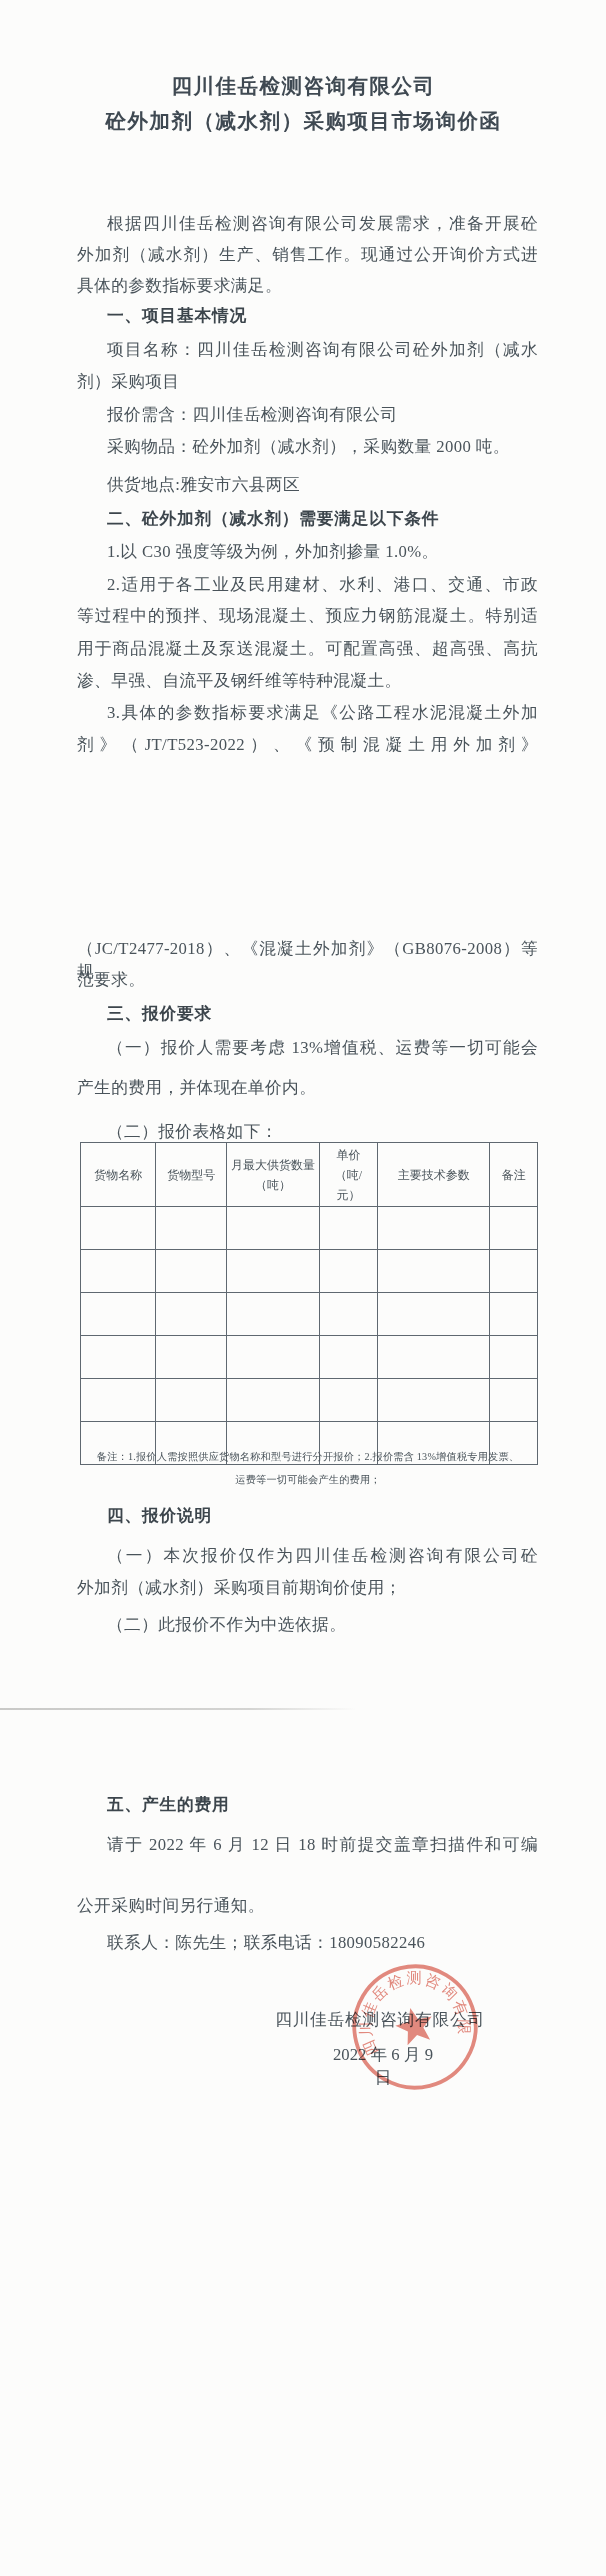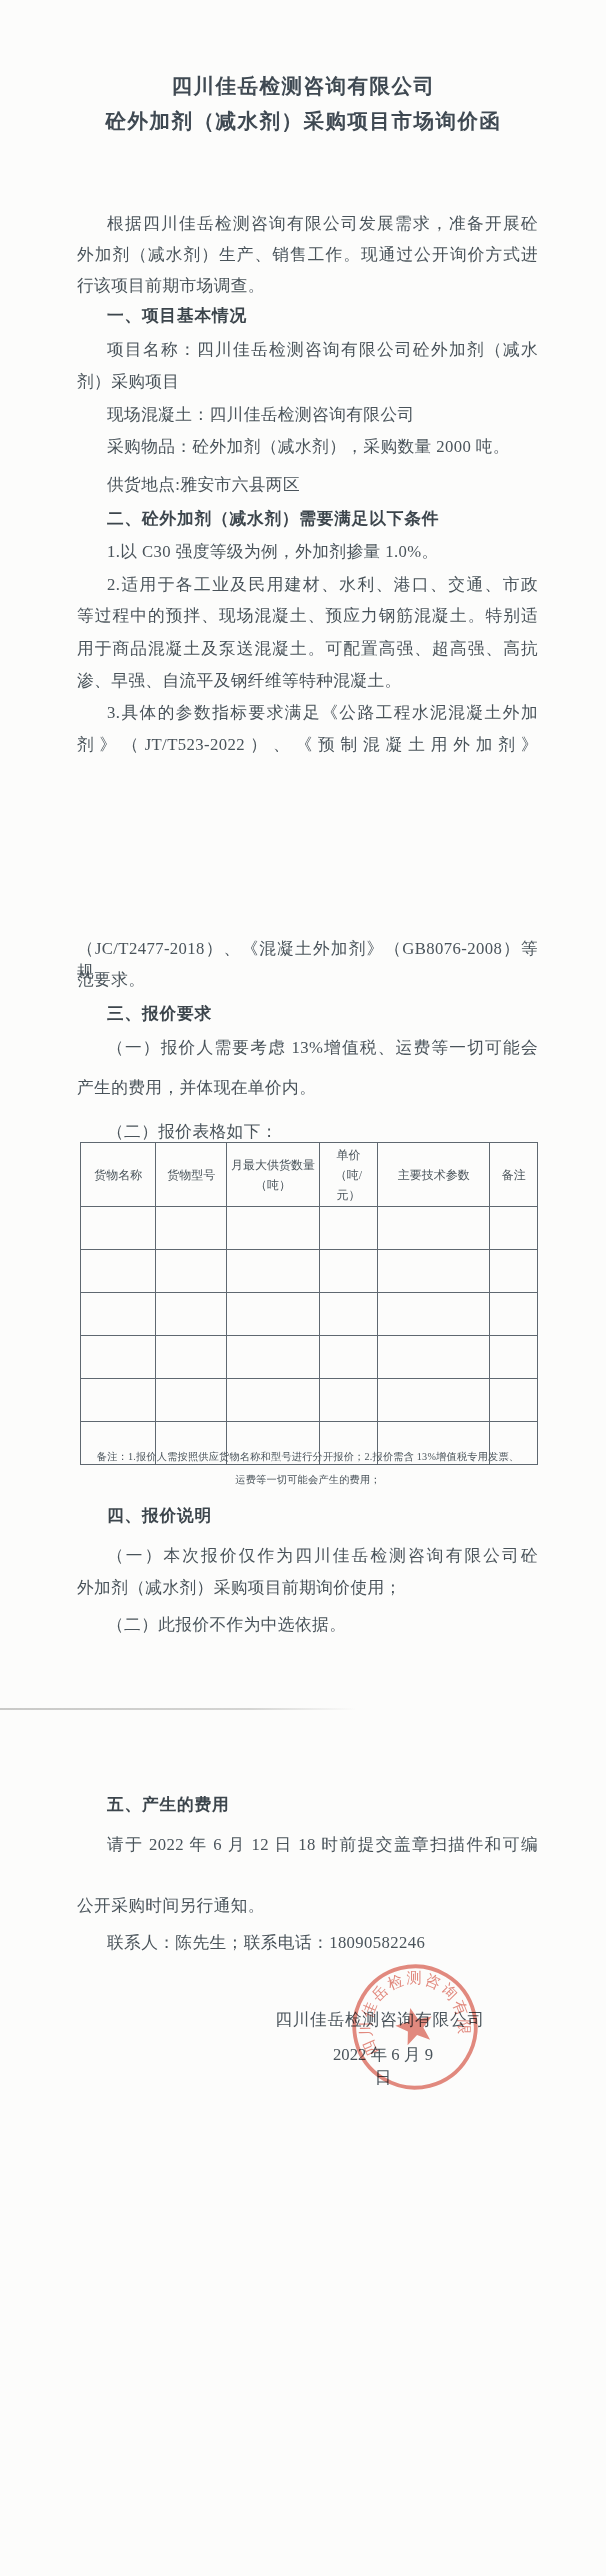--- a/index.html
+++ b/index.html
@@ -71,26 +71,26 @@
 </head>
 <body>
 
 <div class="page">
 
   <div class="title-line" style="top:73px">四川佳岳检测咨询有限公司</div>
   <div class="title-line" style="top:108px">砼外加剂（减水剂）采购项目市场询价函</div>
 
   <div class="line indent stretch" style="top:212px">根据四川佳岳检测咨询有限公司发展需求，准备开展砼</div>
   <div class="line stretch" style="top:243px">外加剂（减水剂）生产、销售工作。现通过公开询价方式进</div>
-  <div class="line" style="top:274px">行该项目前期市场调查。</div>
+  <div class="line" style="top:274px">具体的参数指标要求满足。</div>
 
   <div class="line heading indent" style="top:304px">一、项目基本情况</div>
   <div class="line indent stretch" style="top:338px">项目名称：四川佳岳检测咨询有限公司砼外加剂（减水</div>
   <div class="line" style="top:370px">剂）采购项目</div>
-  <div class="line indent" style="top:403px">现场混凝土：四川佳岳检测咨询有限公司</div>
+  <div class="line indent" style="top:403px">报价需含：四川佳岳检测咨询有限公司</div>
   <div class="line indent" style="top:435px">采购物品：砼外加剂（减水剂），采购数量 2000 吨。</div>
   <div class="line indent" style="top:473px">供货地点:雅安市六县两区</div>
 
   <div class="line heading indent" style="top:507px">二、砼外加剂（减水剂）需要满足以下条件</div>
   <div class="line indent" style="top:540px">1.以 C30 强度等级为例，外加剂掺量 1.0%。</div>
   <div class="line indent stretch" style="top:573px">2.适用于各工业及民用建材、水利、港口、交通、市政</div>
   <div class="line stretch" style="top:604px">等过程中的预拌、现场混凝土、预应力钢筋混凝土。特别适</div>
   <div class="line stretch" style="top:637px">用于商品混凝土及泵送混凝土。可配置高强、超高强、高抗</div>
   <div class="line" style="top:669px">渗、早强、自流平及钢纤维等特种混凝土。</div>
   <div class="line indent stretch" style="top:701px">3.具体的参数指标要求满足《公路工程水泥混凝土外加</div>

